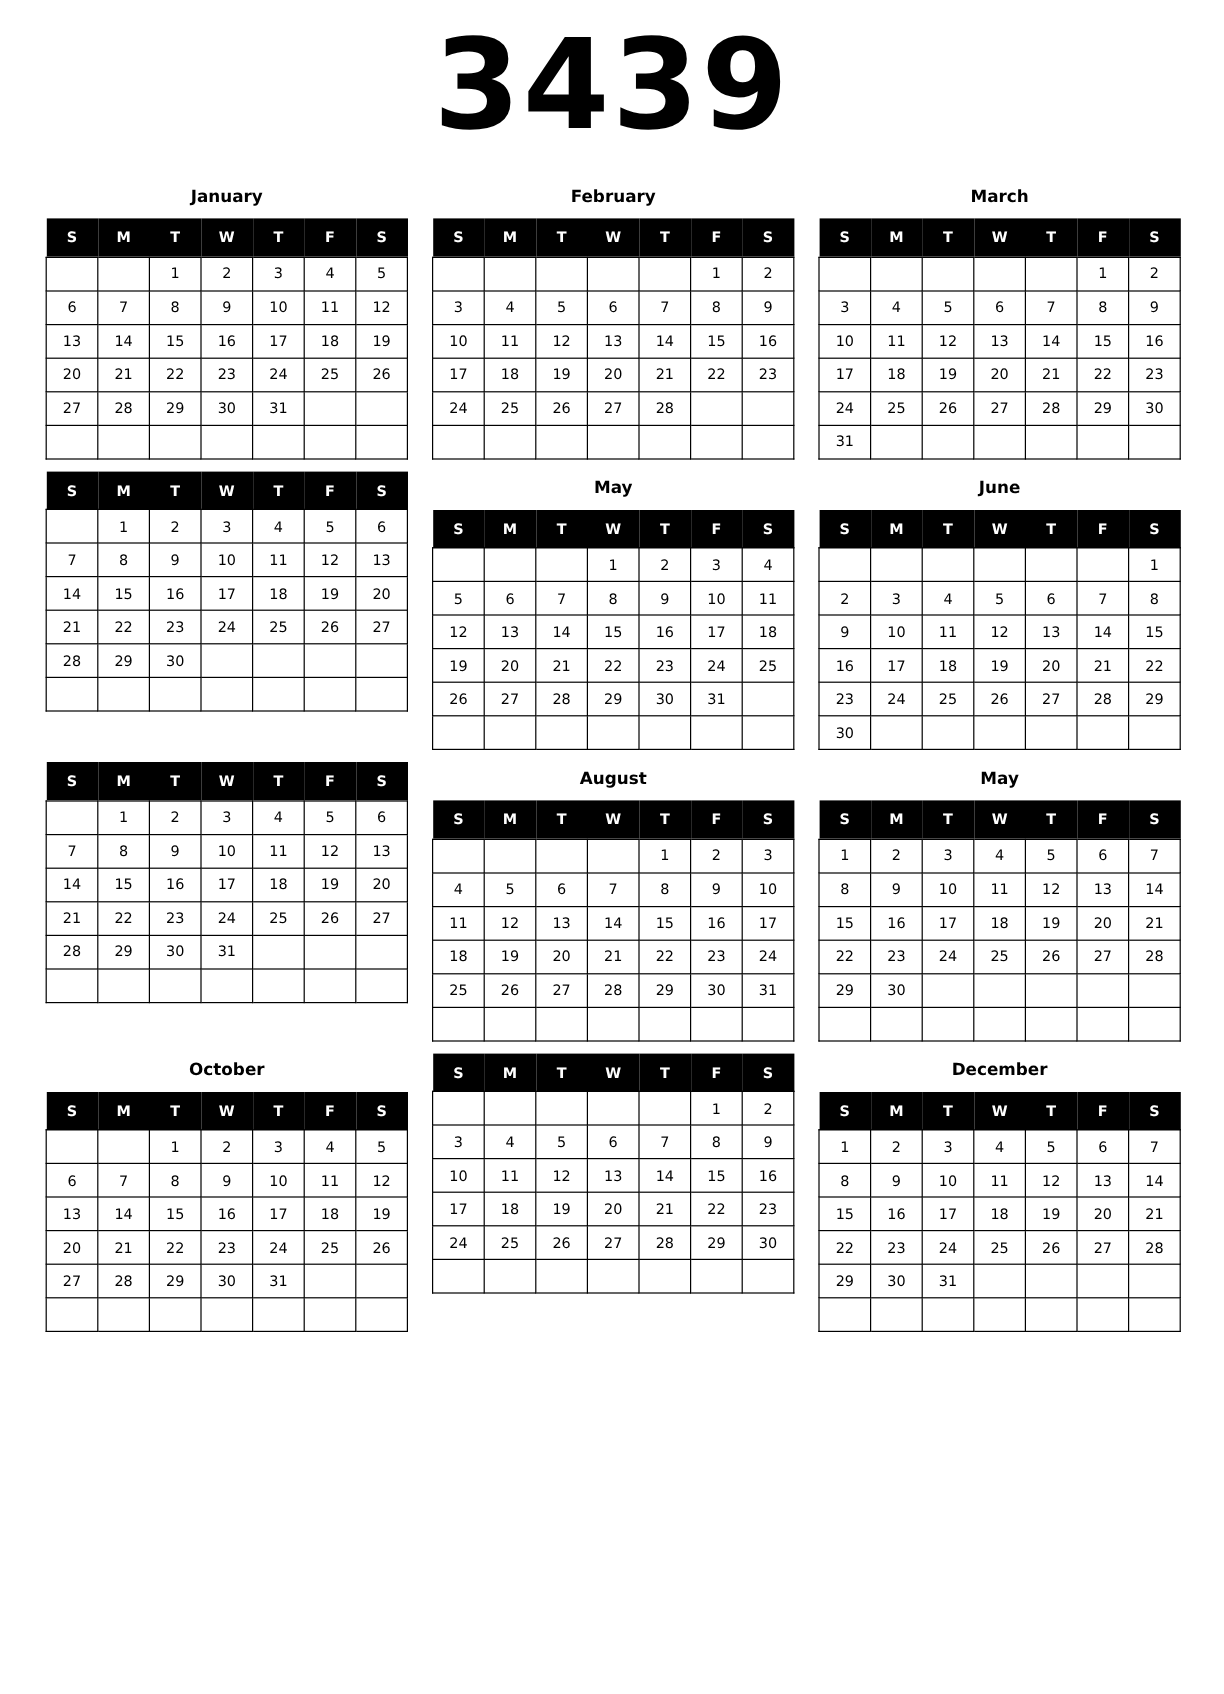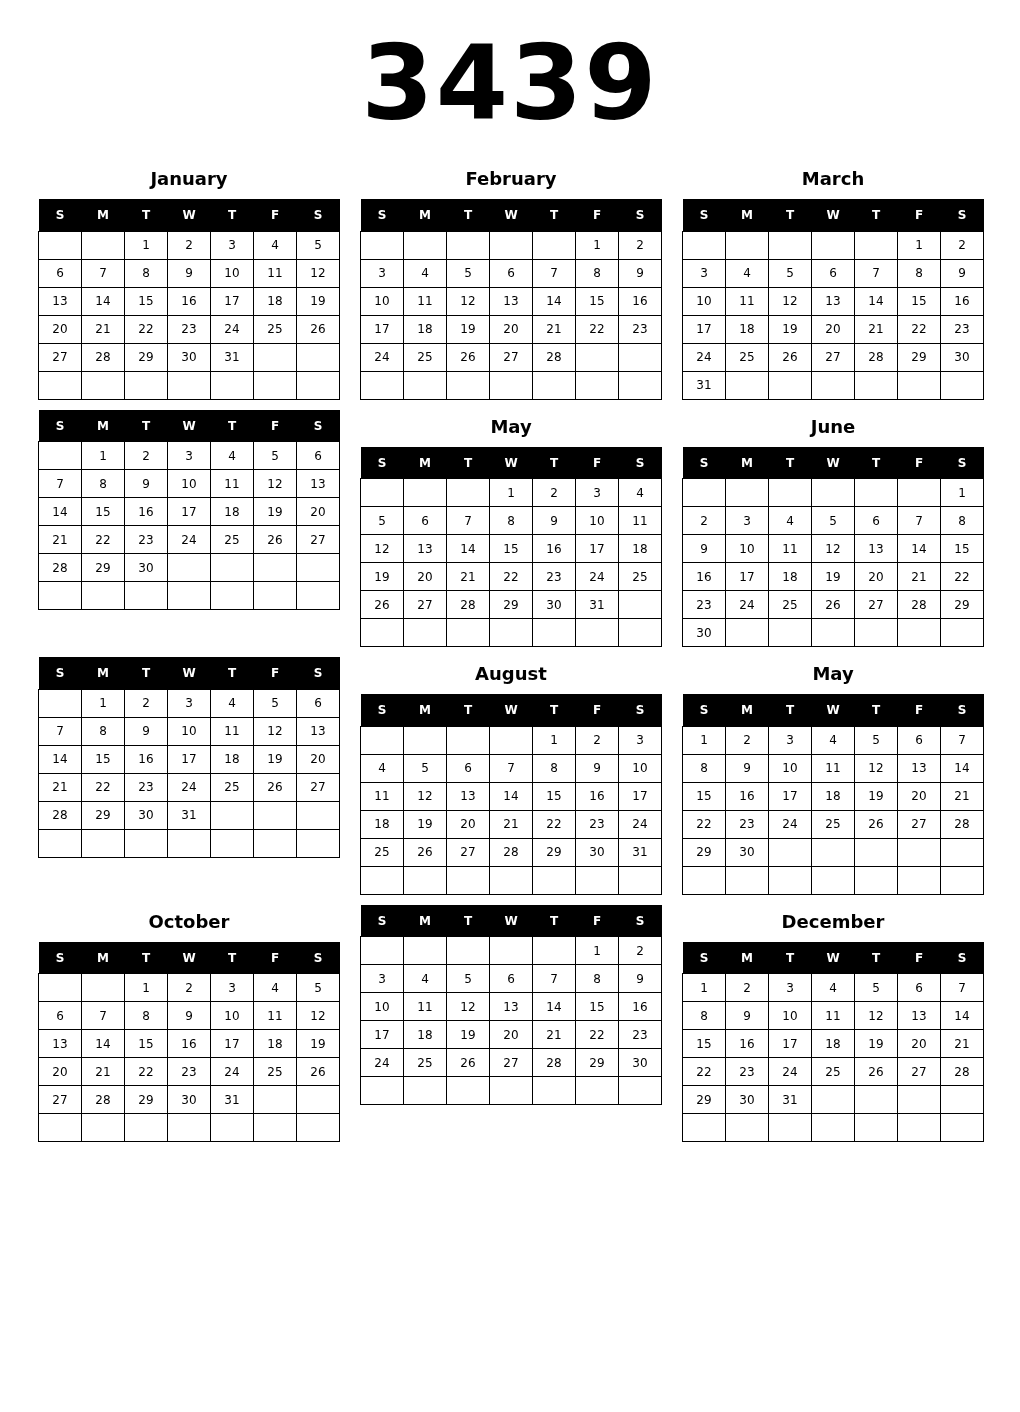--- a/index.html
+++ b/index.html
@@ -17,40 +17,40 @@
     position: relative;
     background: #ffffff;
     overflow: hidden;
   }
   .year-title {
     text-align: center;
     font-size: 104px;
     font-weight: bold;
     letter-spacing: 2px;
     color: #000000;
-    margin: 12px;
+    margin: 0;
     padding-top: 14px;
     line-height: 1.1;
     font-family: "DejaVu Sans", sans-serif;
   }
   .grid {
     margin-top: 22px;
     padding: 0 38px;
     display: grid;
     grid-template-columns: repeat(3, 1fr);
     column-gap: 20px;
     row-gap: 0px;
   }
   .month {
     width: 302px;
     margin: 0 auto 10px auto;
   }
   .month-name {
     text-align: center;
-    font-size: 18px;
+    font-size: 14px;
     font-weight: bold;
     color: #000000;
     margin: 0 0 10px 0;
     padding-top: 6px;
     font-family: "DejaVu Sans", sans-serif;
   }
   table.cal {
     border-collapse: collapse;
     width: 302px;
     table-layout: fixed;

